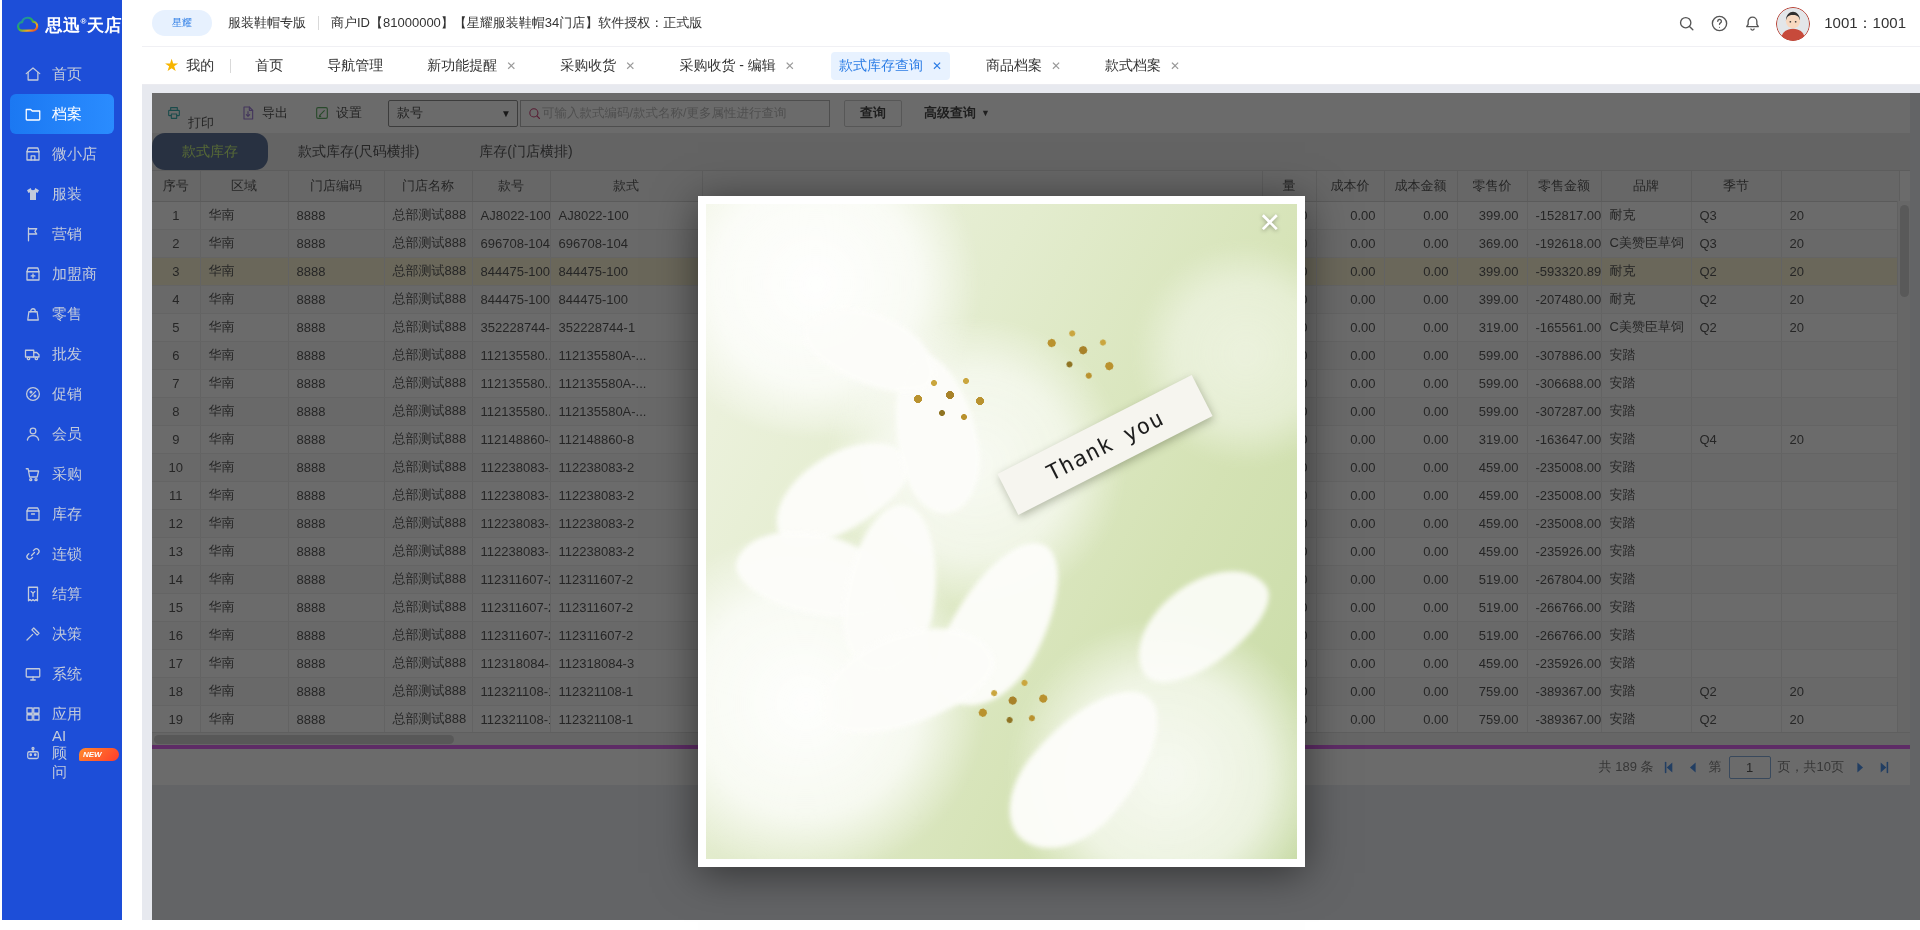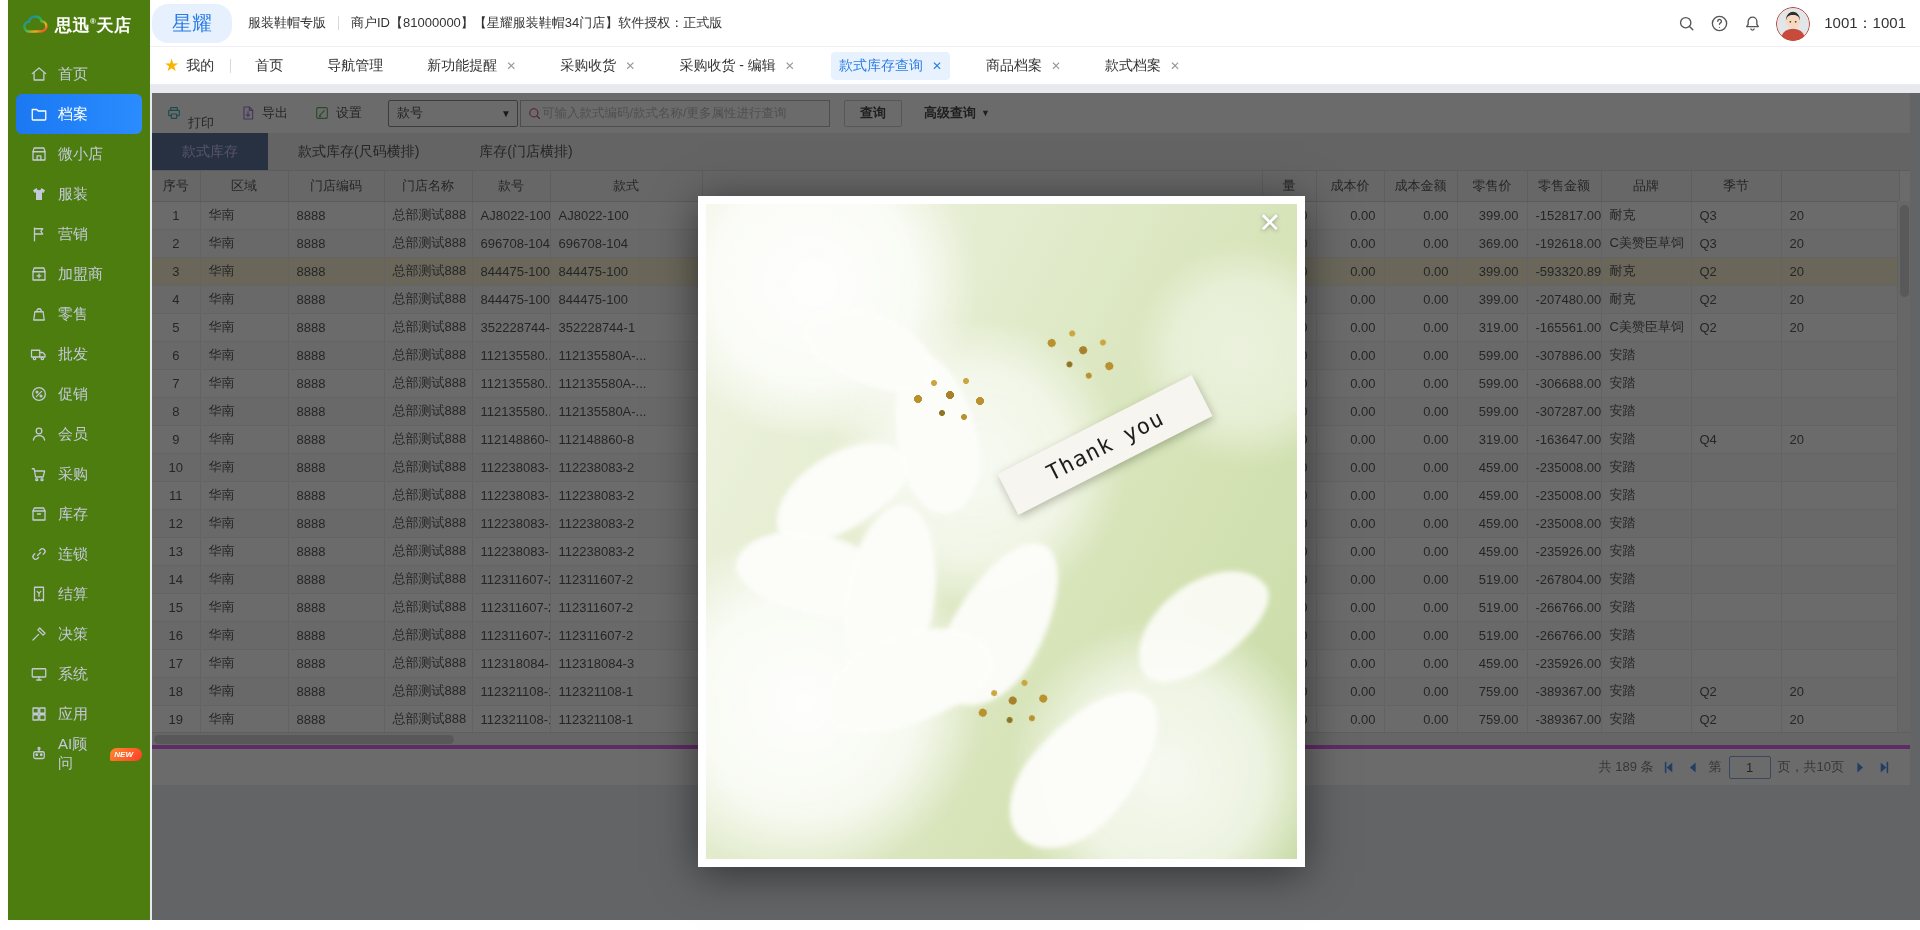--- a/index.html
+++ b/index.html
@@ -1,37 +1,37 @@
 <!DOCTYPE html>
 <html><head>
 <meta charset="utf-8">
 <style>
   * { margin:0; padding:0; box-sizing:border-box; }
   html,body { width:1920px; height:930px; overflow:hidden; background:#ffffff;
     font-family:"Liberation Sans","DejaVu Sans",sans-serif; }
 
   
-  .sidebar { position:absolute; left:8px; top:0; width:142px; height:920px; background:#4d7c0f; z-index:10; }
+  .sidebar { position:absolute; left:2px; top:0; width:120px; height:920px; background:#1d4ed8; z-index:10; }
   .logo { display:flex; align-items:center; gap:7px; padding:12px 0 10px 14px; }
   .logo svg { width:26px; height:26px; }
   .logo-text { color:#fff; font-size:17px; font-weight:bold; letter-spacing:.5px; white-space:nowrap; }
   .logo-text sup { font-size:8px; }
   .nav { margin-top:6px; }
   .nav-item { display:flex; align-items:center; gap:10px; height:40px; margin:0 8px; padding-left:14px;
     color:#c3cbdb; font-size:15px; border-radius:6px; cursor:pointer; }
   .nav-item .nav-ic { width:18px; height:18px; display:inline-flex; }
   .nav-item .nav-ic svg { width:18px; height:18px; }
   .nav-item.active { background:linear-gradient(90deg,#1b78f2,#2a8cff); color:#fff; }
   .badge-new { margin-left:2px; background:linear-gradient(135deg,#ff8a2c,#ff3c2a); color:#fff;
-    font-size:8px; font-style:italic; font-weight:bold; padding:2px 9px 2px 4px; border-radius:8px 8px 8px 2px; }
+    font-size:8px; font-style:italic; font-weight:bold; padding:2px 17px 2px 4px; border-radius:8px 8px 8px 2px; }
 
   
   .topbar { position:absolute; left:142px; top:0; right:0; height:47px; background:#fff;
     display:flex; align-items:center; border-bottom:1px solid #f0f0f4; padding-left:10px; z-index:5; }
-  .product-pill { background:#e7f1fe; color:#2b7ce5; font-size:20px; padding:6px 20px; border-radius:16px; margin-right:16px; cursor:pointer;}
+  .product-pill { background:#e7f1fe; color:#2b7ce5; font-size:10px; padding:6px 20px; border-radius:16px; margin-right:16px; cursor:pointer;}
   .edition { font-size:13px; color:#333; }
   .tb-divider { width:1px; height:14px; background:#d9d9d9; margin:0 12px; }
   .merchant { font-size:13px; color:#333; }
   .topbar-right { position:absolute; right:14px; top:0; height:47px; display:flex; align-items:center; gap:14px; }
   .tb-ic { width:19px; height:19px; color:#555; cursor:pointer; display:inline-flex; }
   .tb-ic svg { width:19px; height:19px; }
   .avatar { width:34px; height:34px; border-radius:50%; overflow:hidden; cursor:pointer; flex:none; }
   .user-id { font-size:15px; color:#333; }
 
   
@@ -62,21 +62,21 @@
   .qb-search svg { width:15px; height:15px; color:#c2185b; flex:none; }
   .qb-search input { border:none; outline:none; flex:1; font-size:12.5px; color:#333; font-family:inherit; }
   .qb-search input::placeholder { color:#aeaeae; }
   .btn-query { width:58px; height:27px; margin-left:14px; background:#fff; border:1px solid #c4c4c4; border-radius:2px;
     font-size:13px; font-weight:bold; color:#222; cursor:pointer; font-family:inherit; }
   .adv-query { display:flex; align-items:center; gap:5px; font-size:13px; font-weight:bold; color:#222; margin-left:22px; cursor:pointer; }
   .adv-query .caret { font-size:9px; }
 
   .subtabs { height:37px; background:#e9e9eb; display:flex; align-items:stretch; }
   .subtab { display:flex; align-items:center; padding:0 30px; font-size:14px; color:#333; cursor:pointer; }
-  .subtab.active { background:#3c5784; color:#c4b5fd; }
+  .subtab.active { background:#3c5784; color:#bef264;border-radius:13px; }
 
   
   .grid-wrap { position:relative; height:562px; overflow:hidden; border-top:1px solid #d6d6d6; }
   table.grid { border-collapse:collapse; table-layout:fixed; width:1747px; }
   table.grid th { height:30px; background:#f3f3f3; font-size:13px; font-weight:normal; color:#333;
     border-right:1px solid #d9d9d9; border-bottom:1px solid #cfcfcf; text-align:center; overflow:hidden; white-space:nowrap; }
   table.grid td { height:28px; font-size:13px; color:#333; padding:0 8px; border-right:1px solid #e7e7e7;
     border-bottom:1px solid #ebebeb; overflow:hidden; white-space:nowrap; background:#fff; }
   table.grid tr:nth-child(even) td { background:#f9f9f9; }
   table.grid tr.hl td { background:#fbf3cd; }

